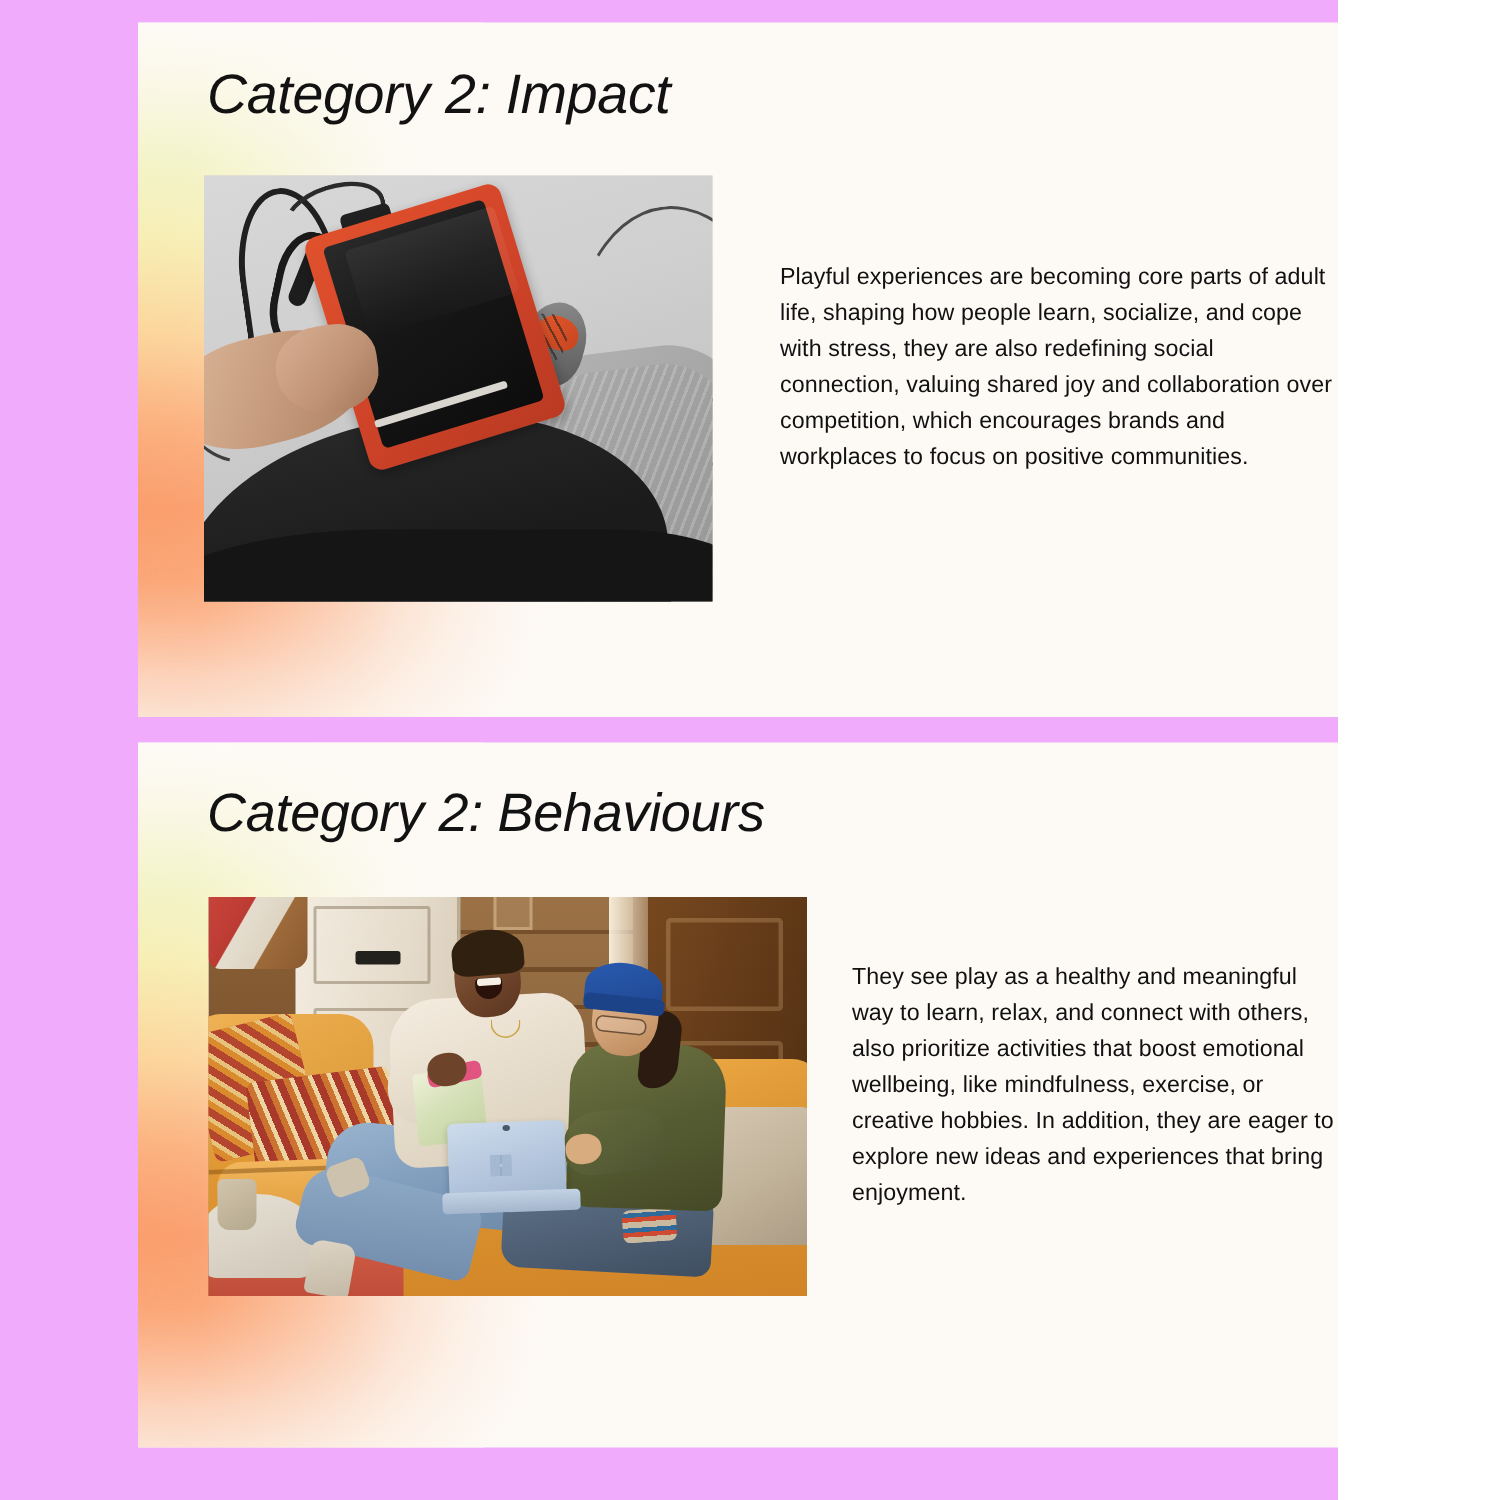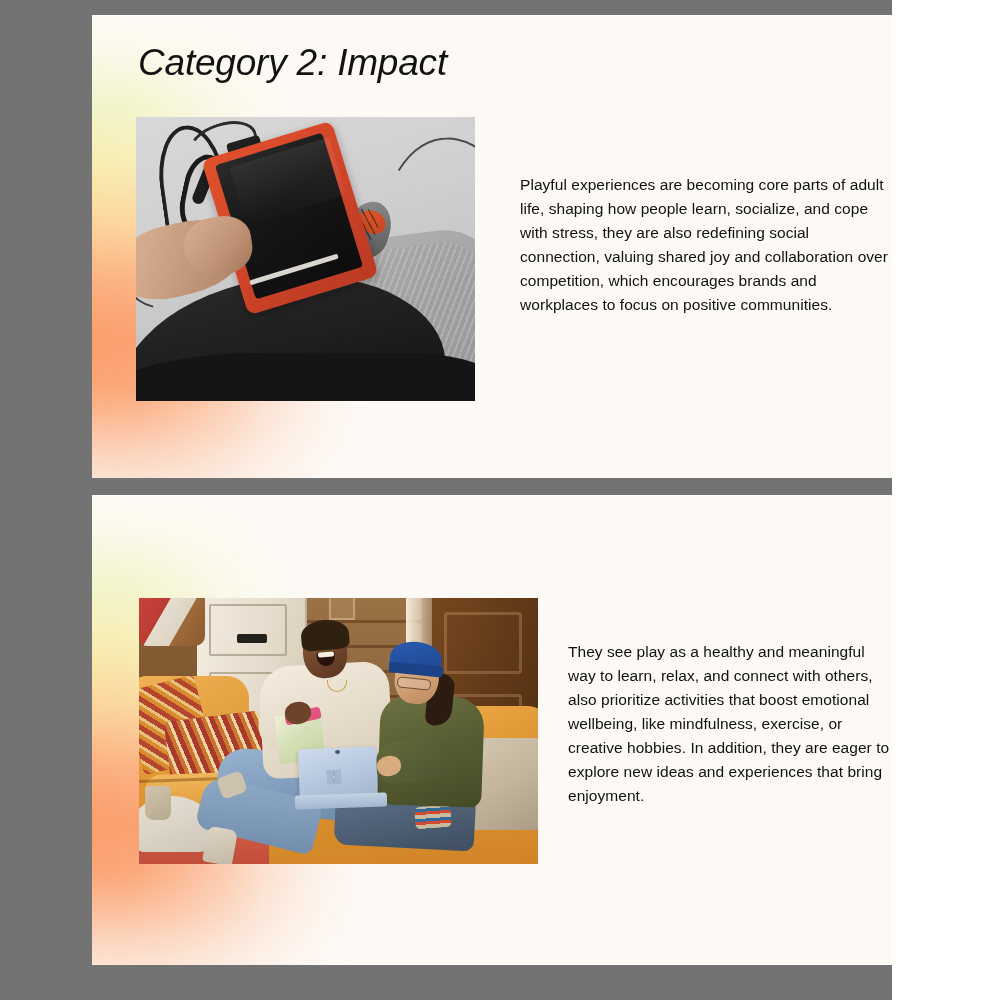--- a/index.html
+++ b/index.html
@@ -9,21 +9,21 @@
     height: 1000px;
     background: #ffffff;
     font-family: "Liberation Sans", sans-serif;
     -webkit-font-smoothing: antialiased;
   }
 
   .page {
     position: relative;
     width: 892px;
     height: 1000px;
-    background: #737373;
+    background: #f0abfc;
     overflow: hidden;
   }
 
   
   .card {
     position: absolute;
     left: 92px;
     width: 826px;
     background: #fdfaf6;
     overflow: hidden;
@@ -594,20 +594,21 @@
     <p class="body-copy" id="copy-1">Playful experiences are becoming core parts of adult life, shaping how people learn, socialize, and cope with stress, they are also redefining social connection, valuing shared joy and collaboration over competition, which encourages brands and workplaces to focus on positive communities.</p>
   </section>
 
   <section class="card" id="card-2">
 
     <div class="wash">
       <div class="band"></div>
       <div class="glow"></div>
     </div>
 
+    <h2 class="card-title">Category 2: Behaviours</h2>
 
     <figure class="photo" id="photo-2">
       <div class="photo-inner">
         <div class="p2-wall"></div>
         <div class="p2-planks"></div>
         <div class="p2-frame"></div>
         <div class="p2-door"></div>
         <div class="p2-door-panel"></div>
         <div class="p2-door-panel2"></div>
         <div class="p2-mail"></div>

